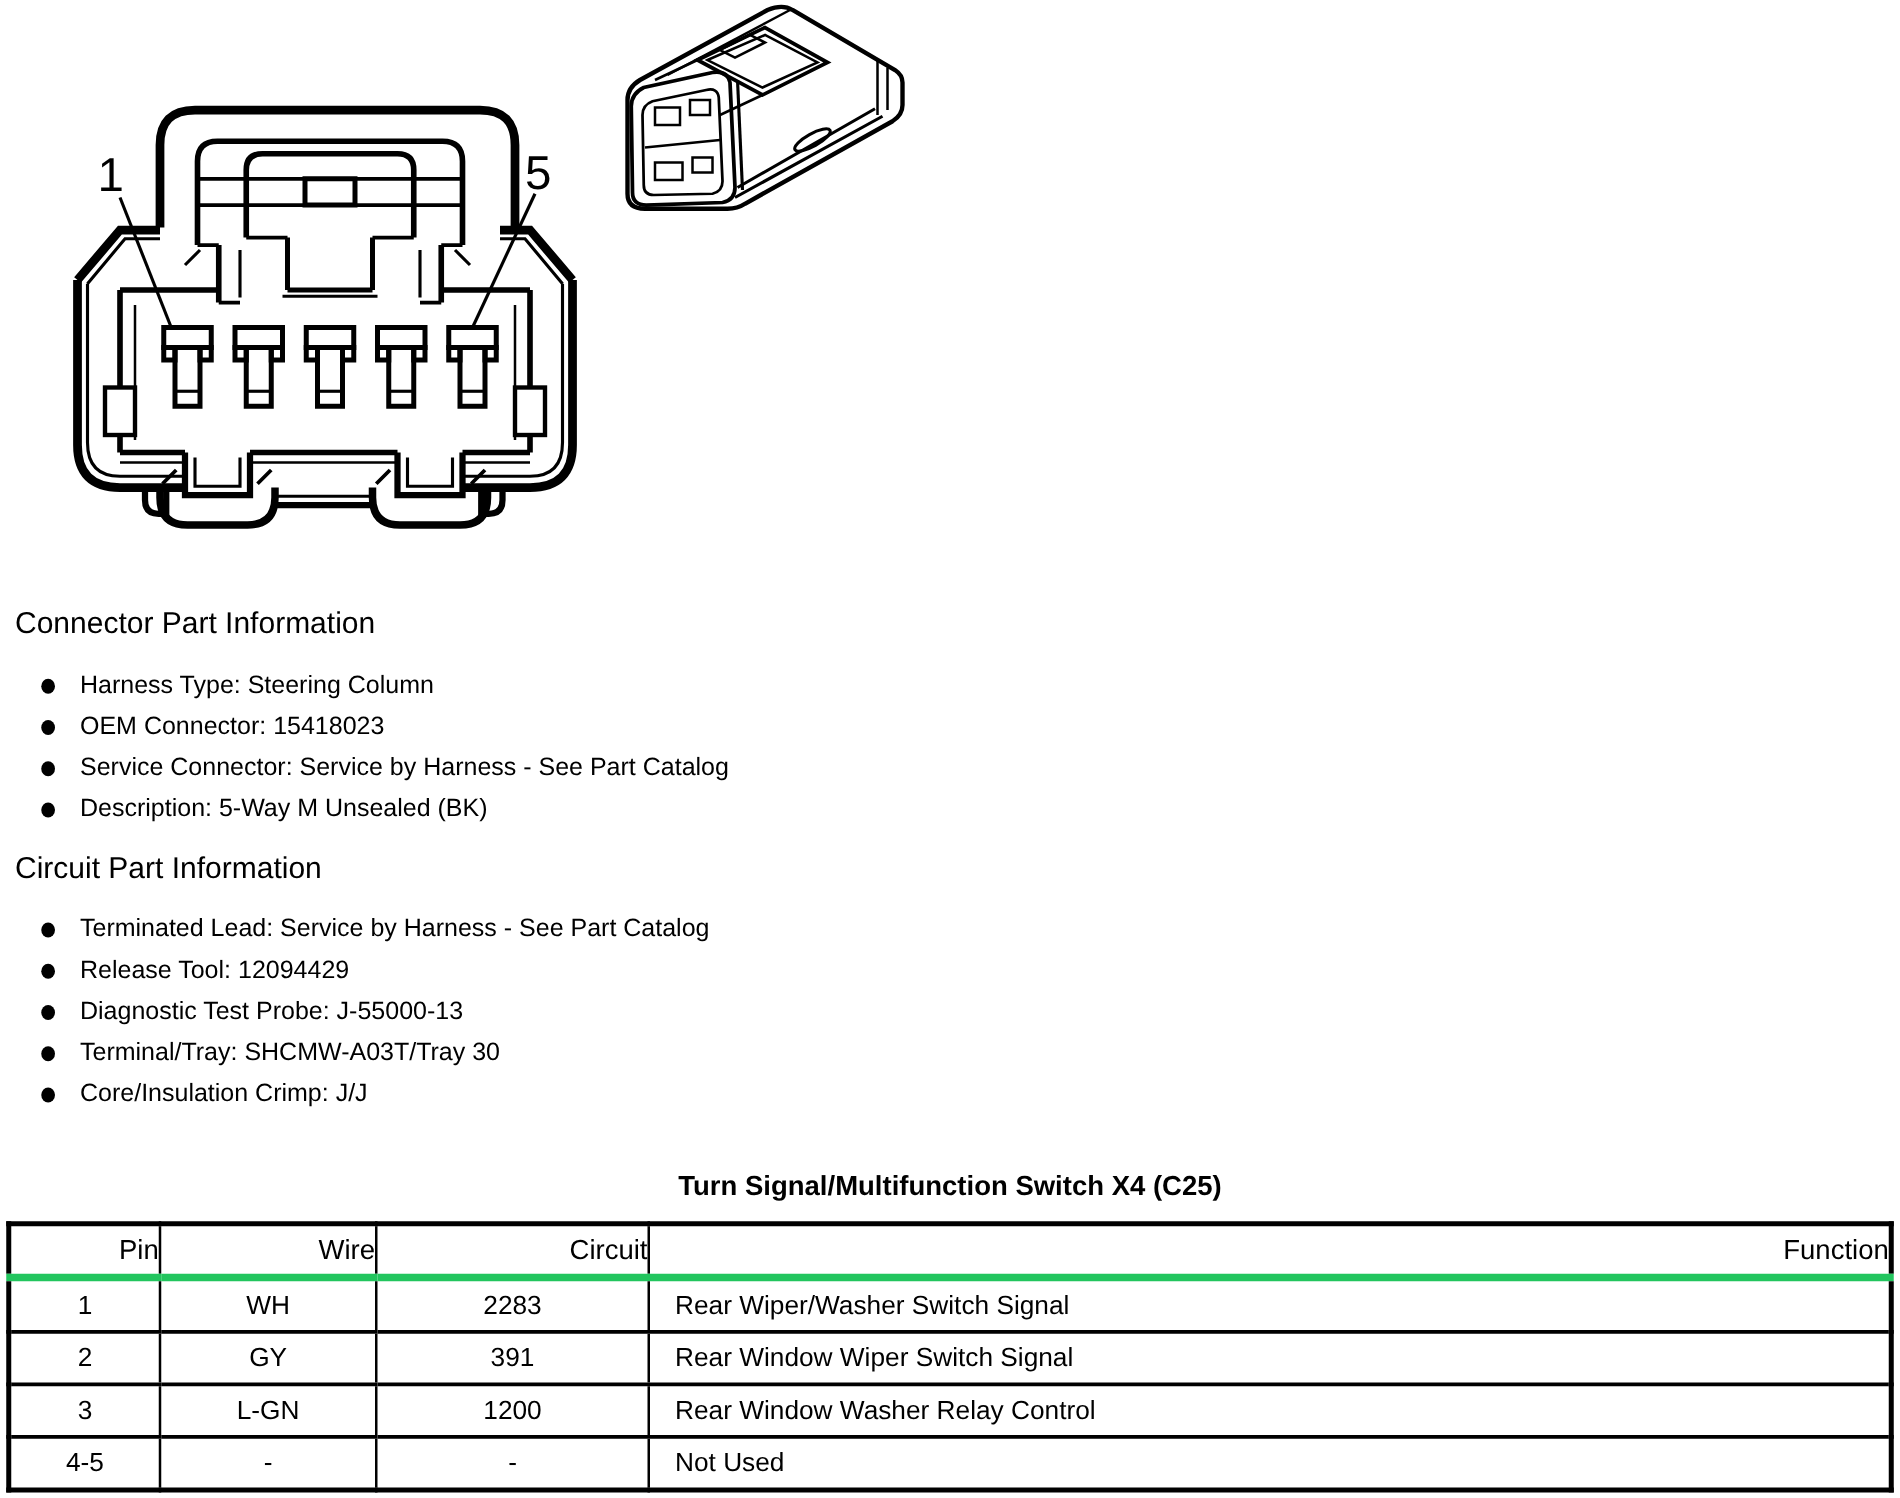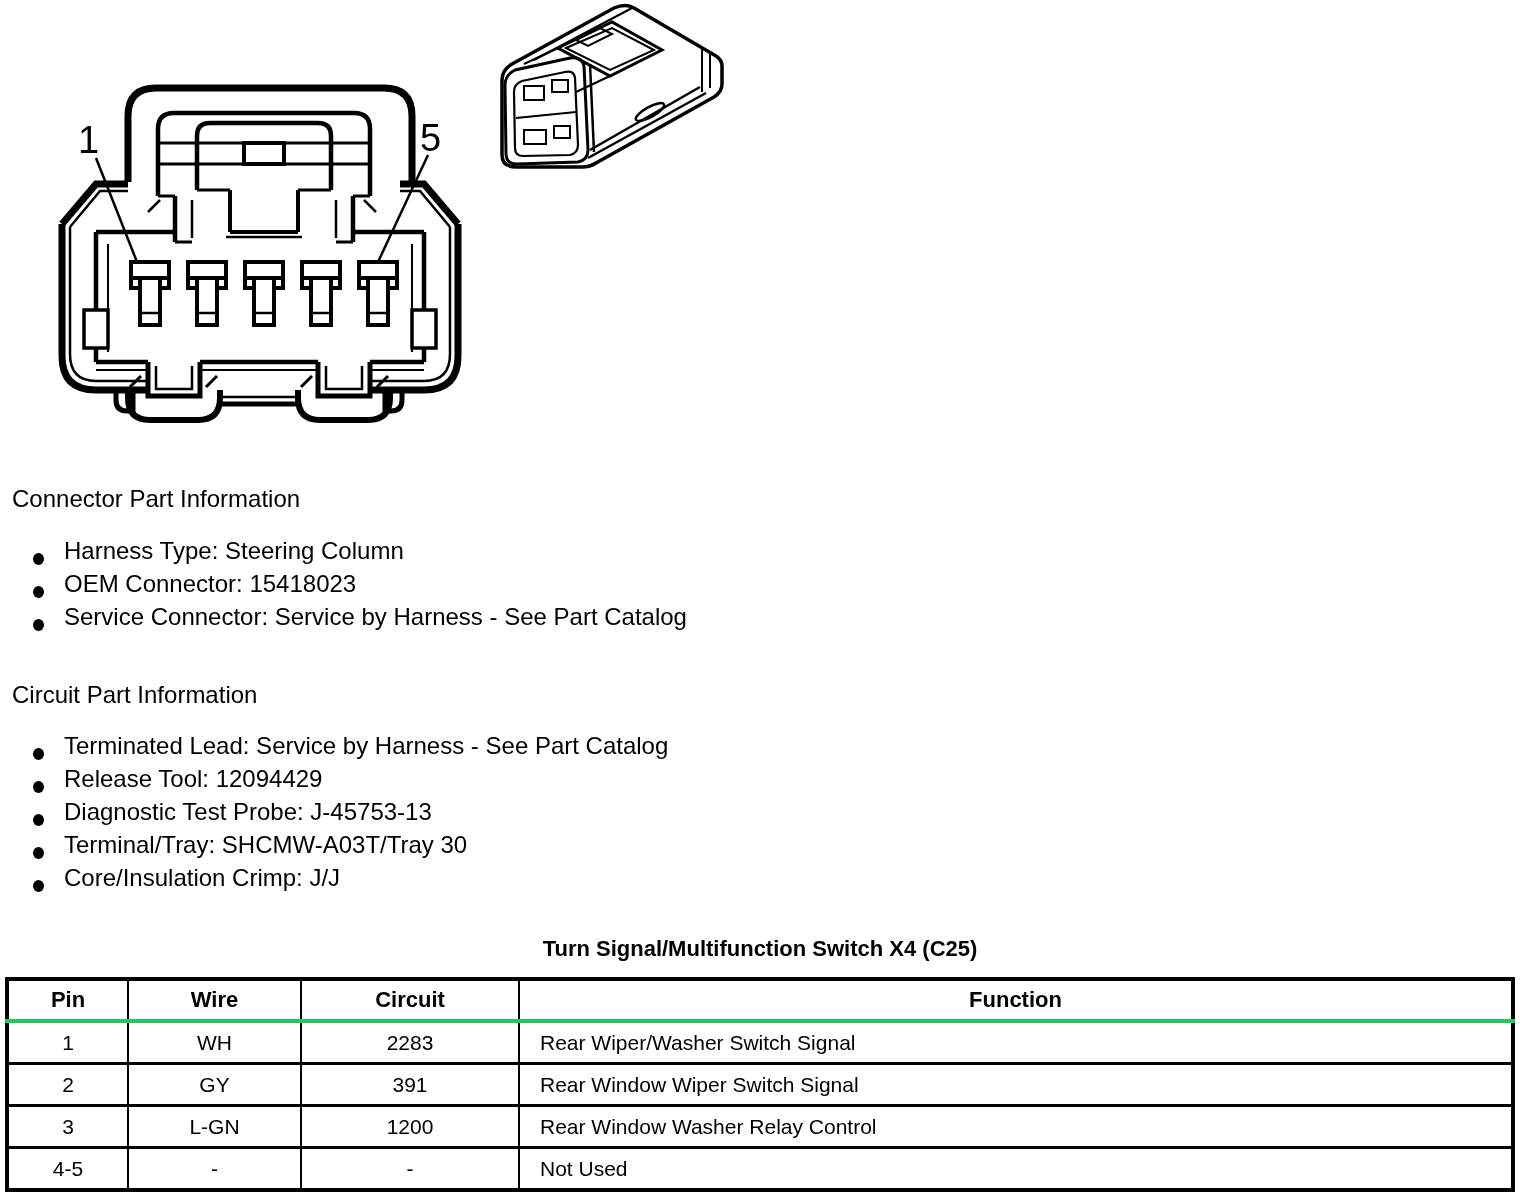--- a/index.html
+++ b/index.html
@@ -1,28 +1,28 @@
 <!DOCTYPE html>
 <html><head>
 <meta charset="utf-8">
 <style>
   html,body{margin:0;padding:0;background:#ffffff;}
   .page{position:relative;width:1520px;height:1198px;background:#fff;overflow:hidden;
         font-family:"Liberation Sans","DejaVu Sans",sans-serif;color:#000;}
   .diagram-svg{position:absolute;left:0;top:0;}
   .h2{position:absolute;left:12px;margin:0;font-size:24px;font-weight:normal;line-height:1.1;}
   .blist{position:absolute;left:0;margin:0;padding:0;list-style:none;width:1100px;}
-  .blist li{display:flex;align-items:flex-end;height:33px;font-size:24px;}
+  .blist li{display:flex;align-items:center;height:33px;font-size:20px;}
   .bullet{flex:none;width:11px;height:12px;border-radius:50%;background:#000;margin-left:33px;margin-right:20px;}
   .tbl-title{position:absolute;left:0;width:1520px;text-align:center;font-size:22px;font-weight:bold;}
   table.pinout{position:absolute;left:5px;border-collapse:collapse;table-layout:fixed;width:1510px;
                font-size:21px;}
   table.pinout{border:4px solid #000;}
-  table.pinout th{border-left:2px solid #000;border-right:2px solid #000;border-bottom:4px solid #22c55e;
-                  height:38px;font-size:22px;font-weight:bold;text-align:center;padding:0;}
+  table.pinout th{border-left:2px solid #000;border-right:2px solid #000;border-bottom:6px solid #22c55e;
+                  height:38px;font-size:22px;font-weight:normal;text-align:right;padding:0;}
   table.pinout td{border-left:2px solid #000;border-right:2px solid #000;border-top:3px solid #000;
                   height:39px;text-align:center;padding:0;}
   table.pinout td.func{text-align:left;padding-left:20px;}
   col.c-pin{width:121px;} col.c-wire{width:173px;} col.c-circuit{width:218px;} col.c-func{width:auto;}
 </style>
 </head>
 <body>
 
 <div class="page">
 
@@ -138,36 +138,40 @@
       <span>Harness Type: Steering Column</span>
       </li>
     <li>
       <span class="bullet"></span>
       <span>OEM Connector: 15418023</span>
       </li>
     <li>
       <span class="bullet"></span>
       <span>Service Connector: Service by Harness - See Part Catalog</span>
       </li>
+    <li>
+      <span class="bullet"></span>
+      <span>Description: 5-Way M Unsealed (BK)</span>
+      </li>
   </ul>
 
   <h2 class="h2" style="top:682px">Circuit Part Information</h2>
 
   <ul class="blist" style="top:727px">
     <li>
       <span class="bullet"></span>
       <span>Terminated Lead: Service by Harness - See Part Catalog</span>
       </li>
     <li>
       <span class="bullet"></span>
       <span>Release Tool: 12094429</span>
       </li>
     <li>
       <span class="bullet"></span>
-      <span>Diagnostic Test Probe: J-45753-13</span>
+      <span>Diagnostic Test Probe: J-55000-13</span>
       </li>
     <li>
       <span class="bullet"></span>
       <span>Terminal/Tray: SHCMW-A03T/Tray 30</span>
       </li>
     <li>
       <span class="bullet"></span>
       <span>Core/Insulation Crimp: J/J</span>
       </li>
   </ul>

